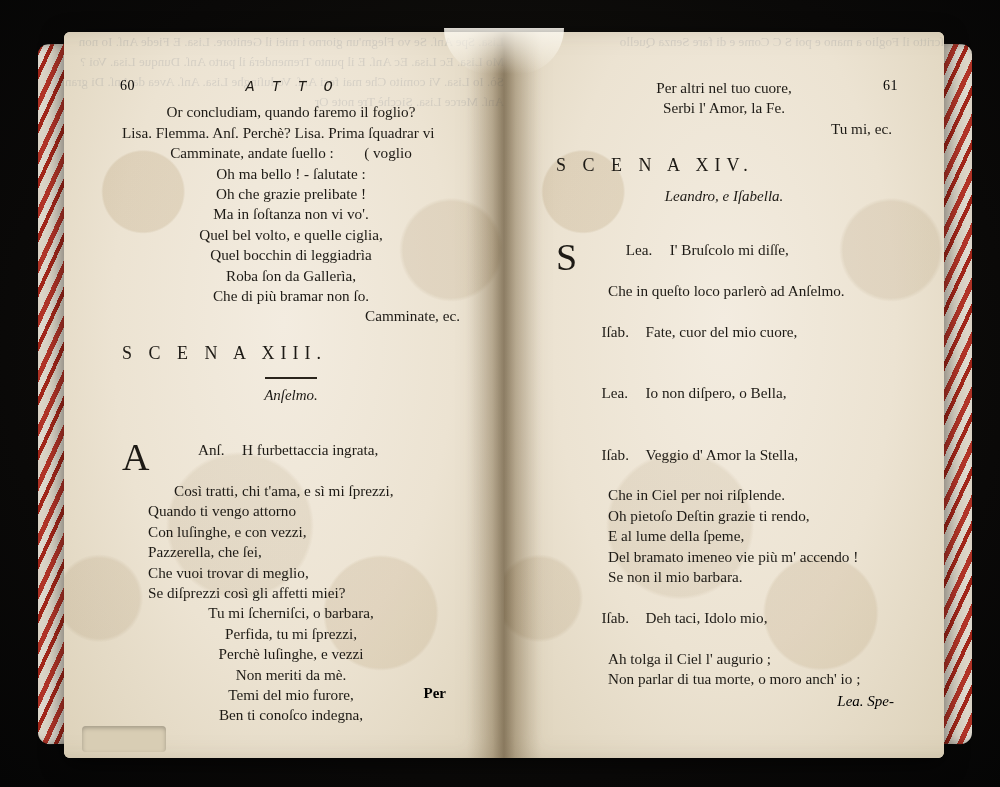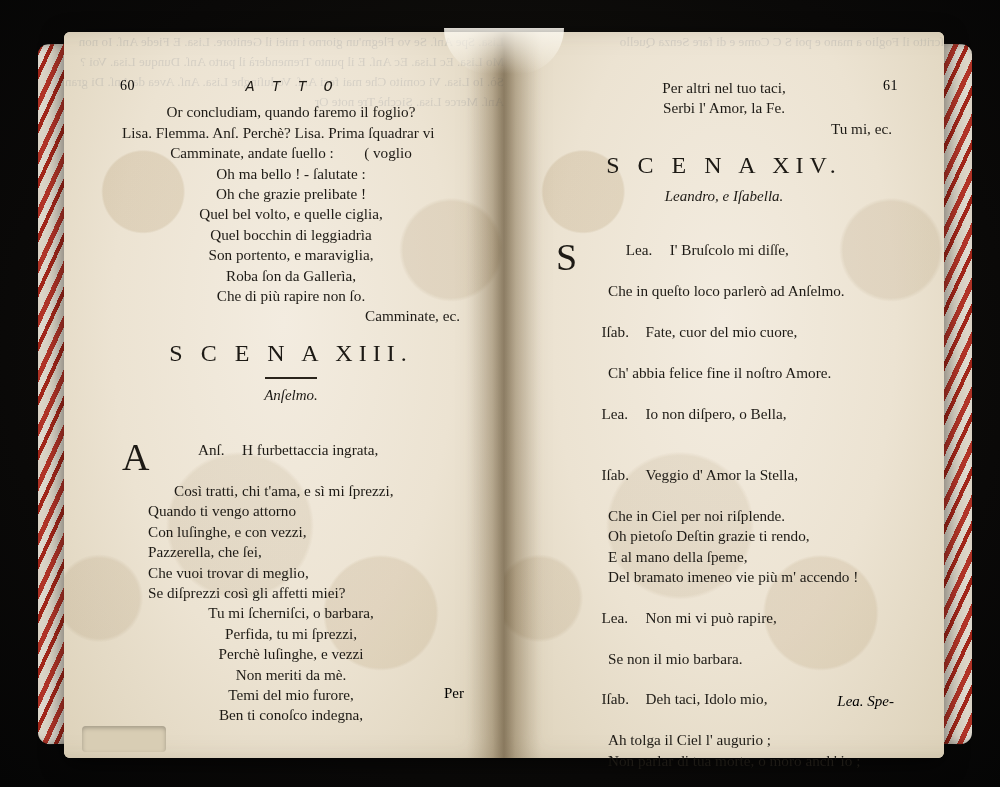--- a/index.html
+++ b/index.html
@@ -159,42 +159,42 @@
     font-size: 15px;
     margin: 0 0 4px 0;
     font-family: Liberation Mono, monospace;
   }
 
   .line { white-space: pre-wrap; }
   .c { text-align: center; font-family: Liberation Serif, serif; }
   .r { text-align: right; }
 
   .scene-head {
-    text-align: center;
+    text-align: left;
     letter-spacing: 6px;
-    font-size: 24px;
+    font-size: 18px;
     margin: 16px 0 10px 0;
   }
   .scene-cast {
     text-align: center;
     font-style: italic;
     font-size: 15px;
     margin: 6px 0 14px 0;
   }
   .rule {
     width: 52px;
     height: 2px;
     background: #2a241c;
     margin: 14px auto 6px auto;
   }
   .catch {
     position: absolute;
-    right: 40px;
+    right: 58px;
     bottom: 56px;
-    font-weight: normal;
+    font-weight: bold;
     font-size: 15px;
   }
   .catch.rgt { right: 50px; bottom: 48px; font-weight: normal; font-style: italic; }
 
   .dropcap {
     float: left;
     font-size: 38px;
     line-height: 30px;
     padding: 2px 3px 0 0;
     font-family: "Liberation Serif", serif;
@@ -267,25 +267,25 @@
         <div class="folio l">60</div>
 
         <div class="page-text">
           <div class="runhead">A T T O</div>
 
           <div class="line c">Or concludiam, quando faremo il foglio?</div>
           <div class="line">Lisa. Flemma. Anſ. Perchè? Lisa. Prima ſquadrar vi</div>
           <div class="line c">Camminate, andate ſuello :        ( voglio</div>
           <div class="line c">Oh ma bello ! - ſalutate :</div>
           <div class="line c">Oh che grazie prelibate !</div>
+          <div class="line c">Ma in ſoſtanza non vi vo'.</div>
           <div class="line c">Quel bel volto, e quelle ciglia,</div>
           <div class="line c">Quel bocchin di leggiadrìa</div>
-          <div class="line c">Son portento, e maraviglia,</div>
           <div class="line c">Roba ſon da Gallerìa,</div>
-          <div class="line c">Che di più rapire non ſo.</div>
+          <div class="line c">Che di più bramar non ſo.</div>
           <div class="line r">Camminate, ec.</div>
 
           <div class="scene-head">S C E N A   XIII.</div>
           <div class="rule"></div>
           <div class="scene-cast">Anſelmo.</div>
 
           <div class="line">
             <span class="speaker-hang">Anſ.</span><span class="dropcap">A</span><span>H furbettaccia ingrata,</span>
           </div>
           <div class="line indent2">Così tratti, chi t'ama, e sì mi ſprezzi,</div>
@@ -317,51 +317,47 @@
 e di
 fare
 Senza
 Quello</div>
         <div class="foxing"></div>
 
         <div class="folio r">61</div>
 
         <div class="page-text">
 
-          <div class="line c">Per altri nel tuo taci,</div>
+          <div class="line c">Per altri nel tuo cuore,</div>
           <div class="line c">Serbi l' Amor, la Fe.</div>
           <div class="line r">Tu mi, ec.</div>
 
           <div class="scene-head">S C E N A   XIV.</div>
           <div class="scene-cast">Leandro, e Iſabella.</div>
 
           <div class="line">
             <span class="speaker-hang">Lea.</span><span class="dropcap">S</span><span>I' Bruſcolo mi diſſe,</span>
           </div>
           <div class="line indent2">Che in queſto loco parlerò ad Anſelmo.</div>
 
           <div class="line">
             <span class="speaker-hang">Iſab.</span><span>Fate, cuor del mio cuore,</span>
           </div>
-          <div class="line indent2">Ch' abbia felice fine il noſtro Amore.</div>
 
           <div class="line">
             <span class="speaker-hang">Lea.</span><span>Io non diſpero, o Bella,</span>
           </div>
           <div class="line">
             <span class="speaker-hang">Iſab.</span><span>Veggio d' Amor la Stella,</span>
           </div>
           <div class="line indent2">Che in Ciel per noi riſplende.</div>
           <div class="line indent2">Oh pietoſo Deſtin grazie ti rendo,</div>
-          <div class="line indent2">E al mano della ſpeme,</div>
+          <div class="line indent2">E al lume della ſpeme,</div>
           <div class="line indent2">Del bramato imeneo vie più m' accendo !</div>
 
-          <div class="line">
-            <span class="speaker-hang">Lea.</span><span>Non mi vi può rapire,</span>
-          </div>
           <div class="line indent2">Se non il mio barbara.</div>
 
           <div class="line">
             <span class="speaker-hang">Iſab.</span><span>Deh taci, Idolo mio,</span>
           </div>
           <div class="line indent2">Ah tolga il Ciel l' augurio ;</div>
           <div class="line indent2">Non parlar di tua morte, o moro anch' io ;</div>
 
         </div>
 

